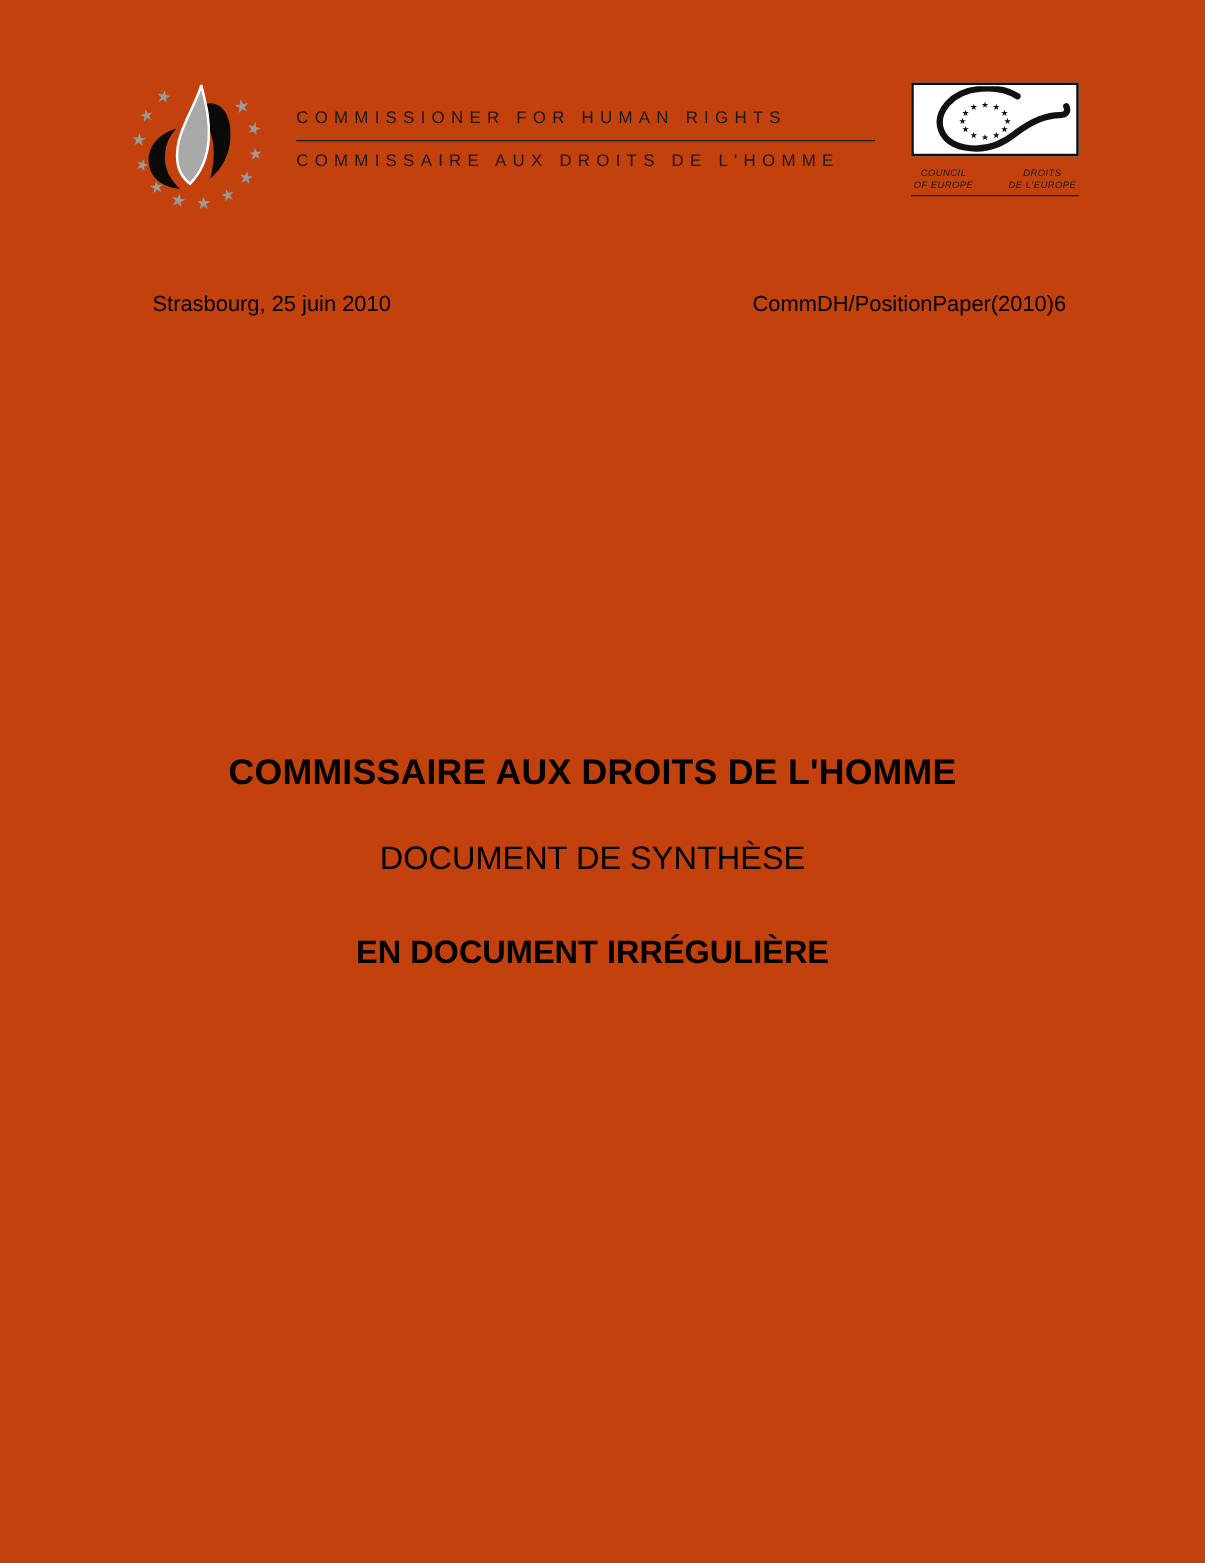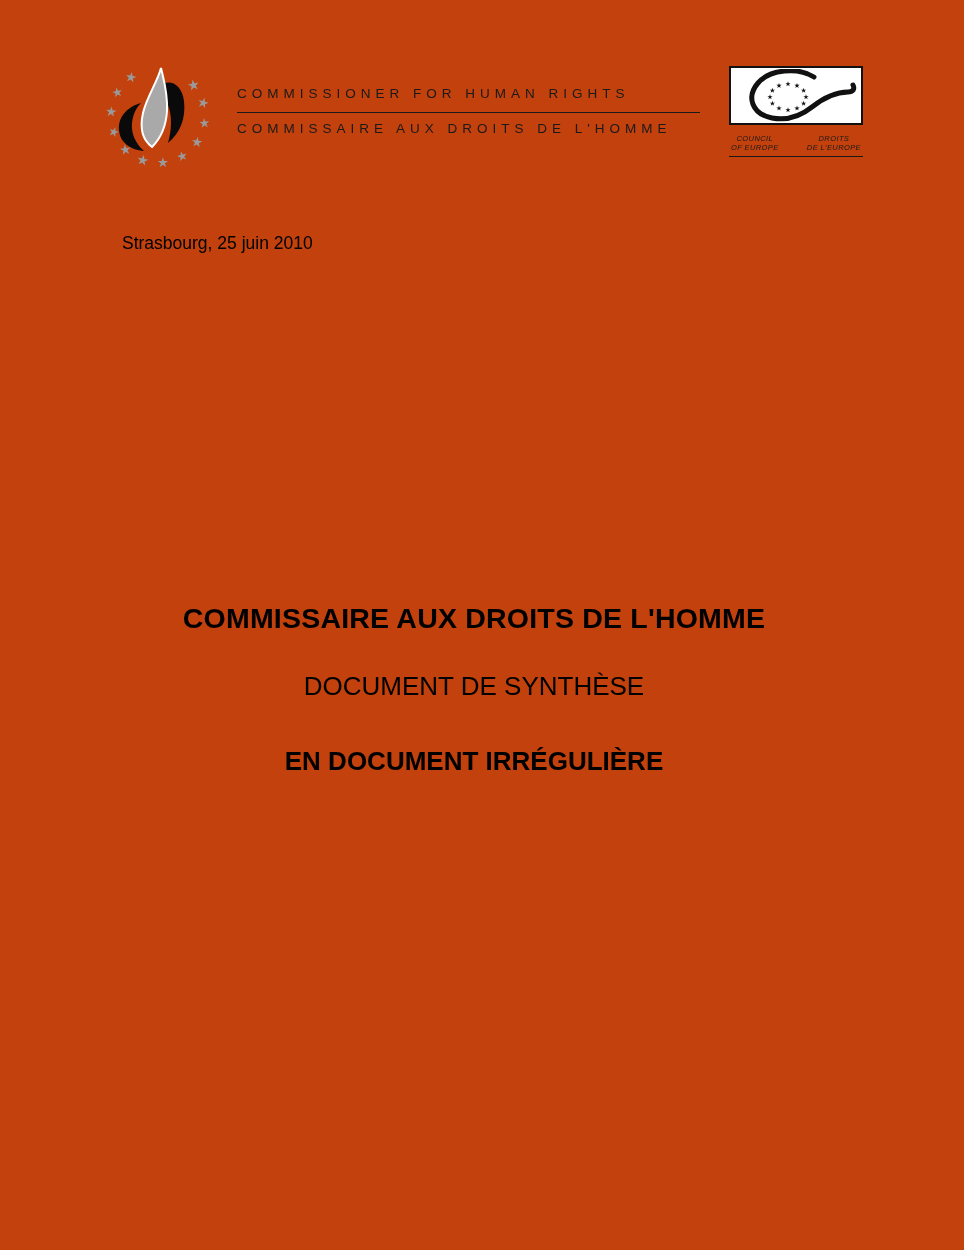--- a/index.html
+++ b/index.html
@@ -194,20 +194,21 @@
       <div class="coe-col">
         <div>DROITS</div>
         <div>DE L'EUROPE</div>
       </div>
     </div>
     <div class="coe-underline"></div>
   </div>
 
   <div class="meta-row">
     <span>Strasbourg, 25 juin 2010</span>
+    <span>CommDH/PositionPaper(2010)6</span>
   </div>
 
   <div class="title-block">
     <h1>COMMISSAIRE AUX DROITS DE L'HOMME</h1>
     <h2>DOCUMENT DE SYNTHÈSE</h2>
     <h3><br><span>EN DOCUMENT IRRÉGULIÈRE</span></h3>
   </div>
 
 </div>
 

